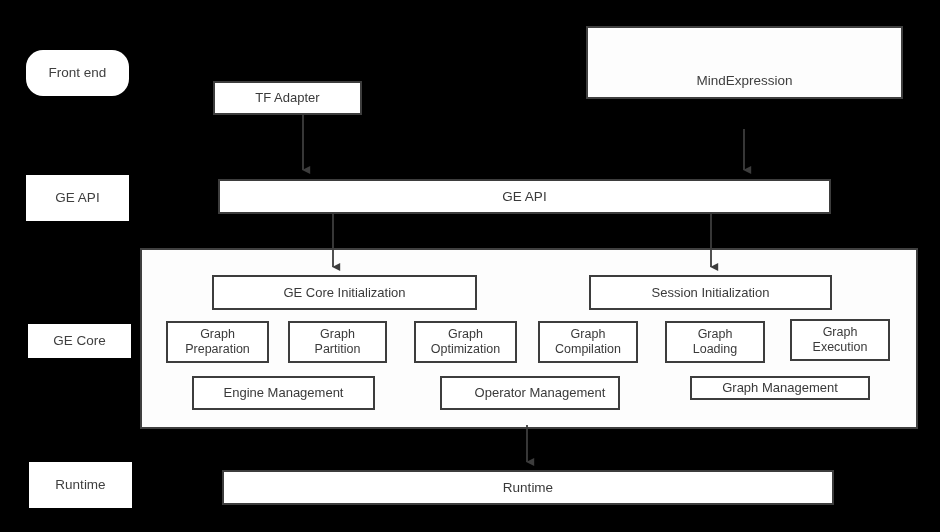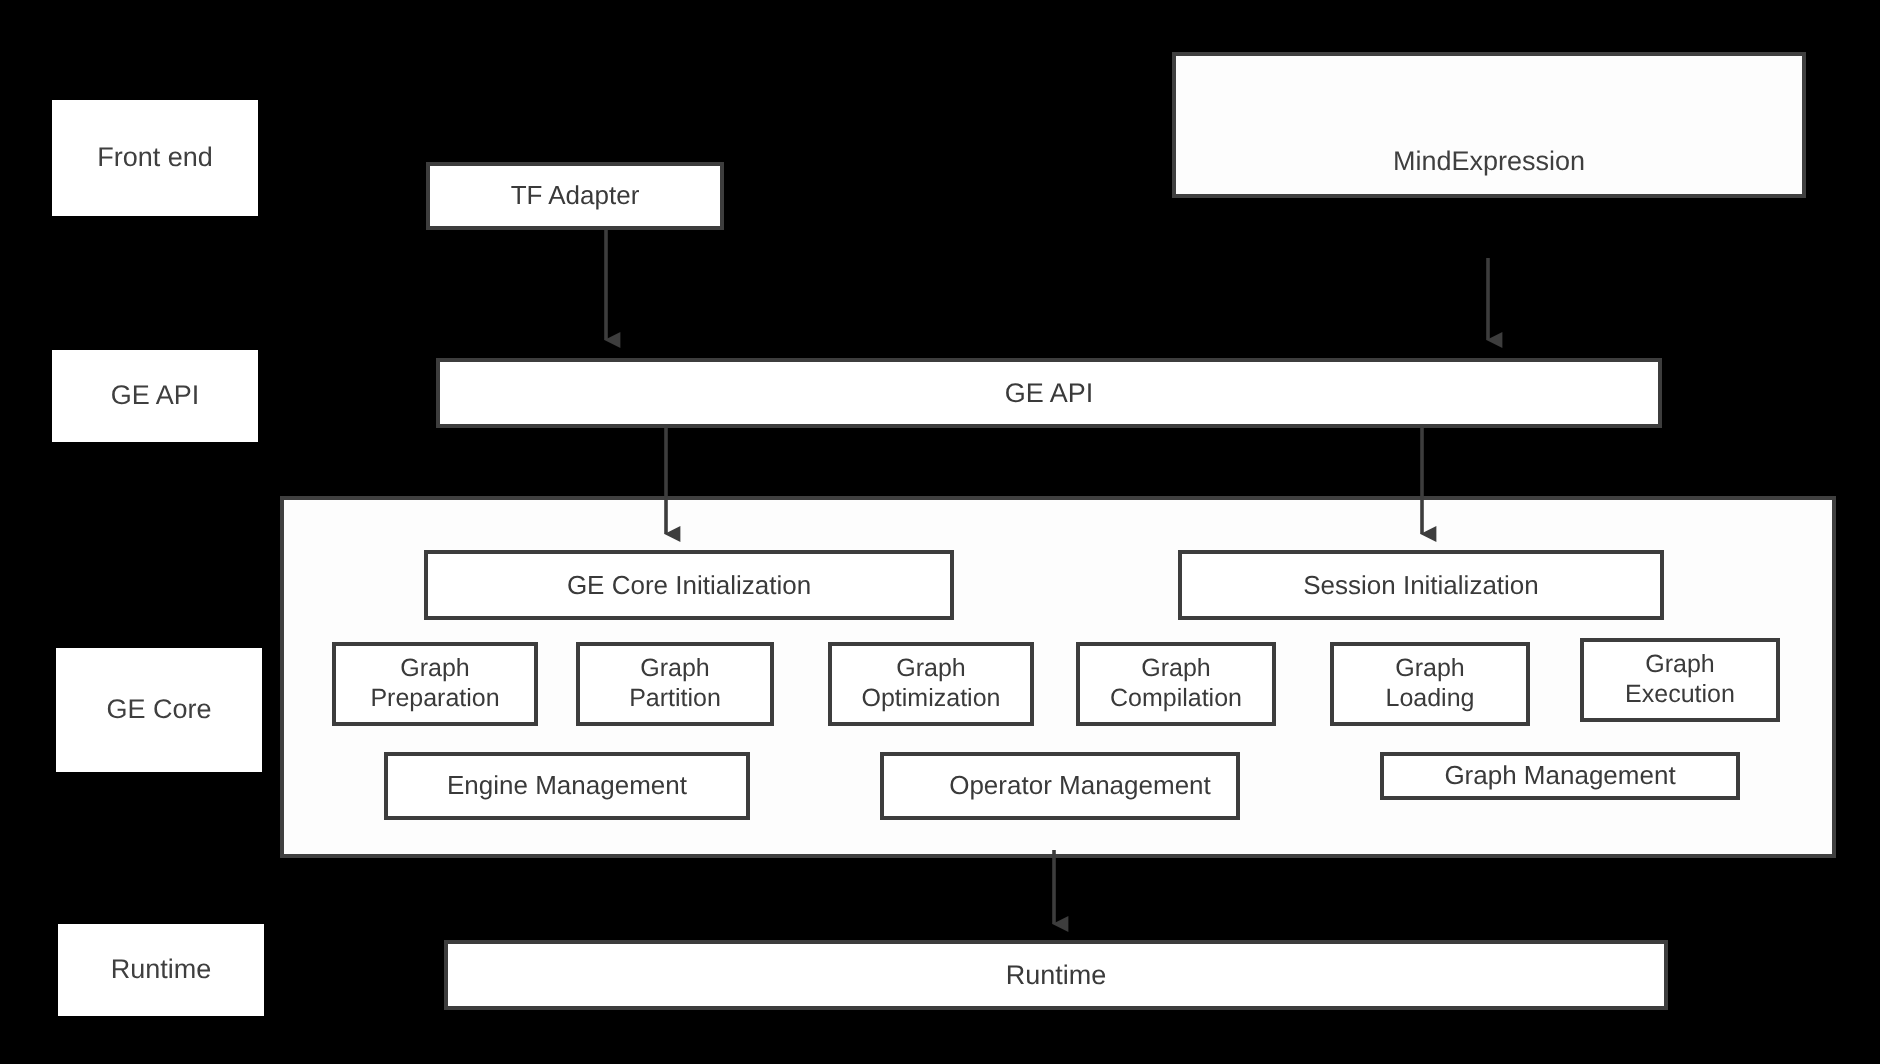--- a/index.html
+++ b/index.html
@@ -71,29 +71,29 @@
     width: 940px;
     height: 532px;
     pointer-events: none;
   }
 </style>
 </head>
 <body>
 
 <div id="canvas">
 
-  <div class="box rail-label" style="left:26px; top:50px; width:103px; height:58px;">
+  <div class="box rail-label" style="left:26px; top:50px; width:103px; height:46px;border-radius:17px;">
     <span>Front end</span>
   </div>
 
   <div class="box rail-label" style="left:26px; top:175px; width:103px; height:46px;">
     <span>GE API</span>
   </div>
 
-  <div class="box rail-label" style="left:28px; top:324px; width:103px; height:62px;">
+  <div class="box rail-label" style="left:28px; top:324px; width:103px; height:34px;">
     <span>GE Core</span>
   </div>
 
   <div class="box rail-label" style="left:29px; top:462px; width:103px; height:46px;">
     <span>Runtime</span>
   </div>
 
   <div class="box node" style="left:213px; top:81px; width:149px; height:34px;">
     <span>TF Adapter</span>
   </div>

